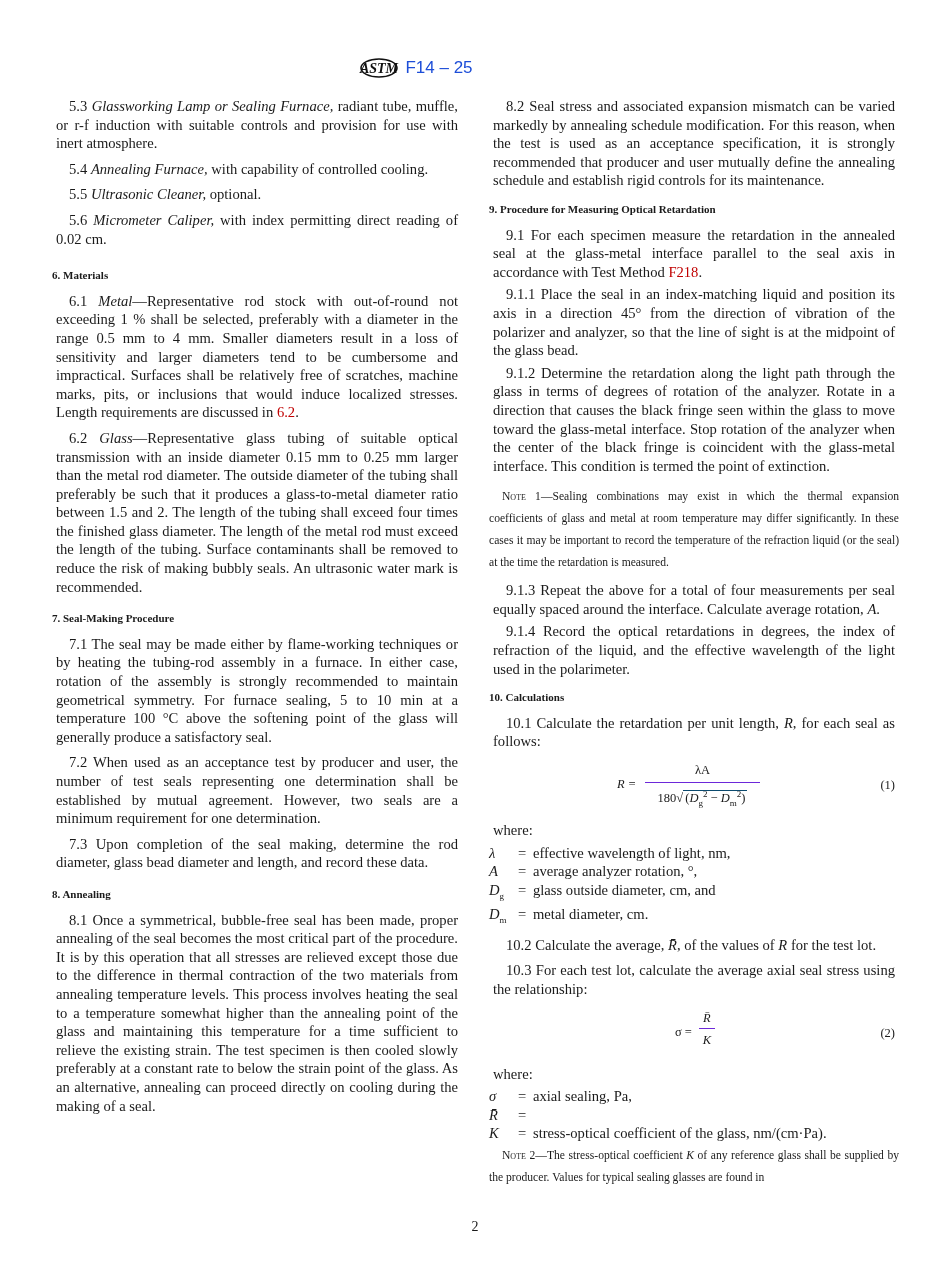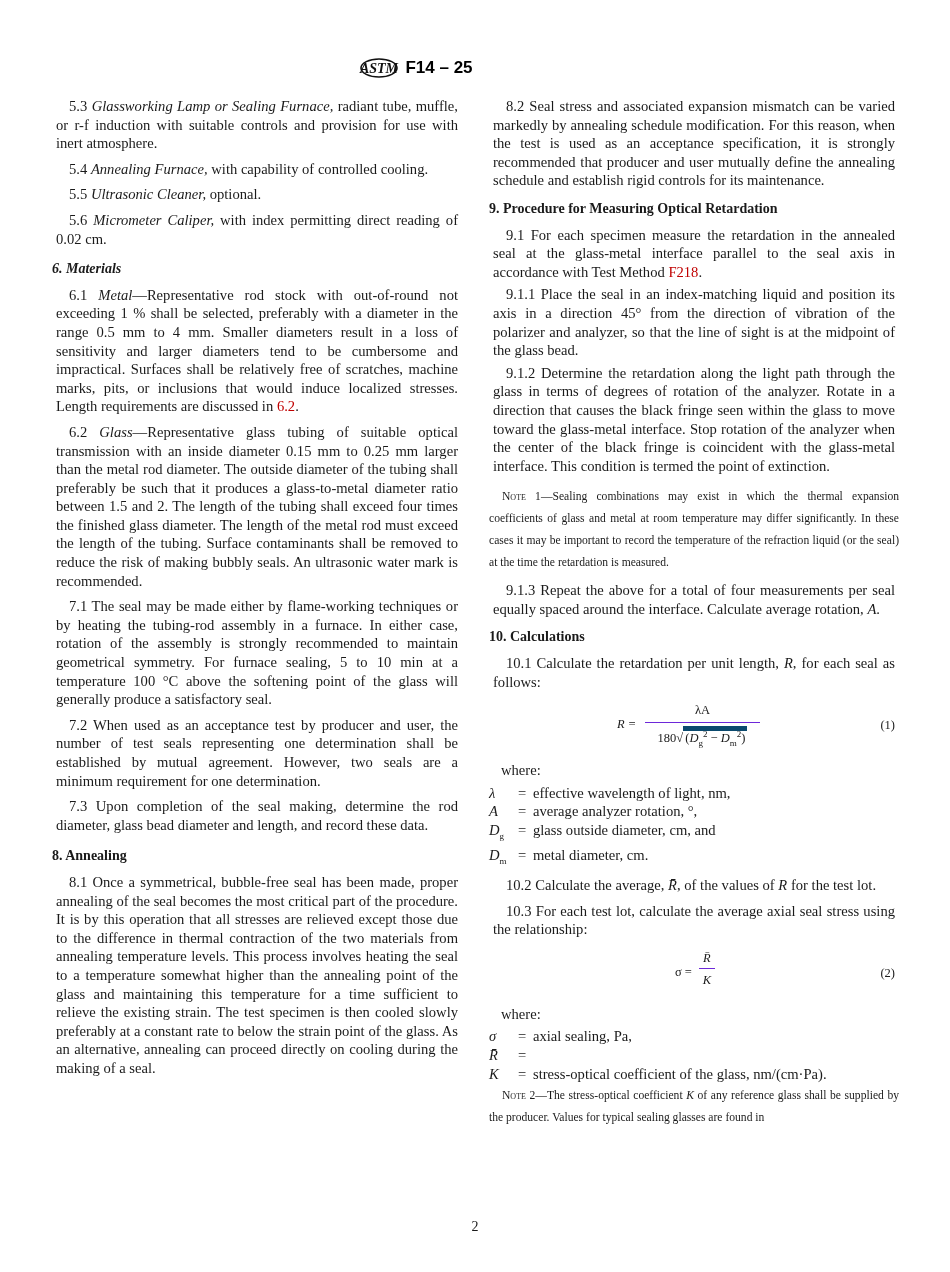--- a/index.html
+++ b/index.html
@@ -8,65 +8,65 @@
     font-family: "Liberation Serif", "DejaVu Serif", serif;
     color: #1a1a1a;
   }
   .header {
     position: absolute; top: 52px; left: 0; width: 832px;
     display: flex; justify-content: center; align-items: center; gap: 6px;
   }
   .logo { width: 40px; height: 32px; }
   .doc-id {
     font-family: "Liberation Sans", "DejaVu Sans", sans-serif;
-    font-weight: bold; font-size: 17px; color: #000000;
+    font-weight: normal; font-size: 17px; color: #1d4ed8;
   }
   .col {
     position: absolute; top: 93px; width: 410px;
     font-size: 14.6px; line-height: 18.6px; text-align: justify;
   }
   .col.left { left: 52px; }
   .col.right { left: 489px; }
   p { margin: 4px; }
   .para { text-indent: 13px; margin-bottom: 7px; }
   .para.tight { margin-bottom: 0; }
-  .heading { font-weight: bold; margin: 13px 0 7px 0; font-size: 14px; }
-  .heading.first { margin-top: 12px; font-style: italic; }
+  .heading { font-weight: bold; margin: 13px 0 7px 0; font-size: 11px; }
+  .heading.first { margin-top: 18px; }
   i { font-style: italic; }
   .link { color: #c00000; }
   .note {
     font-size: 11.6px; line-height: 22px; text-indent: 13px;
     margin: 11px 0 7px 0;
   }
   .note .sc { font-variant: small-caps; }
   .formula {
     position: relative; height: 54px; margin: 8px 0 8px 0;
   }
   .formula .eqnum {
     position: absolute; right: 4px; top: 17px; font-size: 12.5px;
   }
   .frac {
     position: absolute; display: inline-flex; flex-direction: column;
     align-items: center; font-size: 12.5px;
   }
   .frac .num { padding: 0 4px 1px 4px; border-bottom: 1px solid #6d28d9; }
   .frac .den { padding-top: 2px; }
   .lhs { position: absolute; font-size: 12.5px; }
-  .where { margin: 6px 0 4px 12px; }
+  .where { margin: 6px 0 4px 4px; }
   .defs { margin-bottom: 6px; }
   .def { display: flex; }
   .def .sym { width: 22px; font-style: italic; }
   .def .eq { width: 22px; text-align: center; }
   .def .desc { flex: 1; text-align: left; }
   sub, sup { font-size: 9px; }
   .page-num {
     position: absolute; top: 1219px; left: 0; width: 950px;
     text-align: center; font-size: 14px;
   }
-  .sqrt { border-top: 5px solid #0c4a6e; padding: 0 2px; }
+  .sqrt { border-top: 1px solid #0c4a6e; padding: 0 2px; }
 </style>
 </head>
 <body>
 
 <div class="header">
   <svg class="logo" viewBox="0 0 40 32">
     <ellipse cx="20" cy="16" rx="18" ry="9" fill="none" stroke="#111" stroke-width="1.6"></ellipse>
     <text x="20" y="21" text-anchor="middle" font-family="Liberation Serif, serif" font-size="14" font-weight="bold" font-style="italic" fill="#111">ASTM</text>
   </svg>
   <span class="doc-id">F14 – 25</span>
@@ -75,39 +75,41 @@
 <div class="col left">
   <p class="para"><span>5.3</span> <i>Glassworking Lamp or Sealing Furnace,</i><span> radiant tube, muffle, or r-f induction with suitable controls and provision for use with inert atmosphere.</span></p>
   <p class="para"><span>5.4</span> <i>Annealing Furnace,</i><span> with capability of controlled cooling.</span></p>
   <p class="para"><span>5.5</span> <i>Ultrasonic Cleaner,</i><span> optional.</span></p>
   <p class="para"><span>5.6</span> <i>Micrometer Caliper,</i><span> with index permitting direct reading of 0.02 cm.</span></p>
 
   <p class="heading first">6.  Materials</p>
   <p class="para"><span>6.1</span> <i>Metal</i><span>—Representative rod stock with out-of-round not exceeding 1 % shall be selected, preferably with a diameter in the range 0.5 mm to 4 mm. Smaller diameters result in a loss of sensitivity and larger diameters tend to be cumbersome and impractical. Surfaces shall be relatively free of scratches, machine marks, pits, or inclusions that would induce localized stresses. Length requirements are discussed in </span><span class="link">6.2</span><span>.</span></p>
   <p class="para"><span>6.2</span> <i>Glass</i><span>—Representative glass tubing of suitable optical transmission with an inside diameter 0.15 mm to 0.25 mm larger than the metal rod diameter. The outside diameter of the tubing shall preferably be such that it produces a glass-to-metal diameter ratio between 1.5 and 2. The length of the tubing shall exceed four times the finished glass diameter. The length of the metal rod must exceed the length of the tubing. Surface contaminants shall be removed to reduce the risk of making bubbly seals. An ultrasonic water mark is recommended.</span></p>
 
+  <p class="heading">7.  Seal-Making Procedure</p>
   <p class="para"><span>7.1</span><span> The seal may be made either by flame-working techniques or by heating the tubing-rod assembly in a furnace. In either case, rotation of the assembly is strongly recommended to maintain geometrical symmetry. For furnace sealing, 5 to 10 min at a temperature 100 °C above the softening point of the glass will generally produce a satisfactory seal.</span></p>
   <p class="para"><span>7.2</span><span> When used as an acceptance test by producer and user, the number of test seals representing one determination shall be established by mutual agreement. However, two seals are a minimum requirement for one determination.</span></p>
   <p class="para"><span>7.3</span><span> Upon completion of the seal making, determine the rod diameter, glass bead diameter and length, and record these data.</span></p>
 
   <p class="heading">8.  Annealing</p>
   <p class="para"><span>8.1</span><span> Once a symmetrical, bubble-free seal has been made, proper annealing of the seal becomes the most critical part of the procedure. It is by this operation that all stresses are relieved except those due to the difference in thermal contraction of the two materials from annealing temperature levels. This process involves heating the seal to a temperature somewhat higher than the annealing point of the glass and maintaining this temperature for a time sufficient to relieve the existing strain. The test specimen is then cooled slowly preferably at a constant rate to below the strain point of the glass. As an alternative, annealing can proceed directly on cooling during the making of a seal.</span></p>
 </div>
 
 <div class="col right">
   <p class="para"><span>8.2</span><span> Seal stress and associated expansion mismatch can be varied markedly by annealing schedule modification. For this reason, when the test is used as an acceptance specification, it is strongly recommended that producer and user mutually define the annealing schedule and establish rigid controls for its maintenance.</span></p>
 
   <p class="heading" style="margin-top:10px">9.  Procedure for Measuring Optical Retardation</p>
   <p class="para tight"><span>9.1</span><span> For each specimen measure the retardation in the annealed seal at the glass-metal interface parallel to the seal axis in accordance with Test Method </span><span class="link">F218</span><span>.</span></p>
   <p class="para tight"><span>9.1.1</span><span>  Place the seal in an index-matching liquid and position its axis in a direction 45° from the direction of vibration of the polarizer and analyzer, so that the line of sight is at the midpoint of the glass bead.</span></p>
   <p class="para tight"><span>9.1.2</span><span>  Determine the retardation along the light path through the glass in terms of degrees of rotation of the analyzer. Rotate in a direction that causes the black fringe seen within the glass to move toward the glass-metal interface. Stop rotation of the analyzer when the center of the black fringe is coincident with the glass-metal interface. This condition is termed the point of extinction.</span></p>
 
   <p class="note"><span class="sc">Note 1</span><span>—Sealing combinations may exist in which the thermal expansion coefficients of glass and metal at room temperature may differ significantly. In these cases it may be important to record the temperature of the refraction liquid (or the seal) at the time the retardation is measured.</span></p>
 
   <p class="para tight"><span>9.1.3</span><span>  Repeat the above for a total of four measurements per seal equally spaced around the interface. Calculate average rotation, </span><i>A</i><span>.</span></p>
+  <p class="para"><span>9.1.4</span><span>  Record the optical retardations in degrees, the index of refraction of the liquid, and the effective wavelength of the light used in the polarimeter.</span></p>
 
   <p class="heading" style="margin-top:10px">10.  Calculations</p>
   <p class="para tight"><span>10.1</span><span> Calculate the retardation per unit length, </span><i>R</i><span>, for each seal as follows:</span></p>
 
   <div class="formula">
     <span class="lhs" style="left:128px; top:16px;"><i>R =</i></span>
     <span class="frac" style="left:156px; top:2px;">
       <span class="num" style="padding:0 50px 2px 50px;">λA</span>
       <span class="den"><span>180</span>√<span class="sqrt">(<i>D</i><sub>g</sub><sup>2</sup> − <i>D</i><sub>m</sub><sup>2</sup>)</span></span>
     </span>

